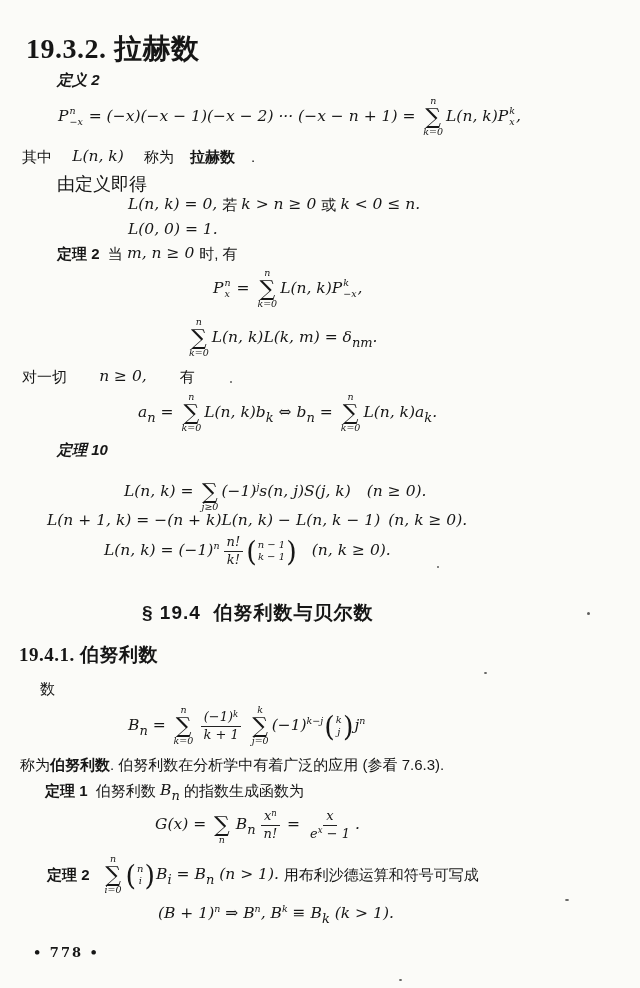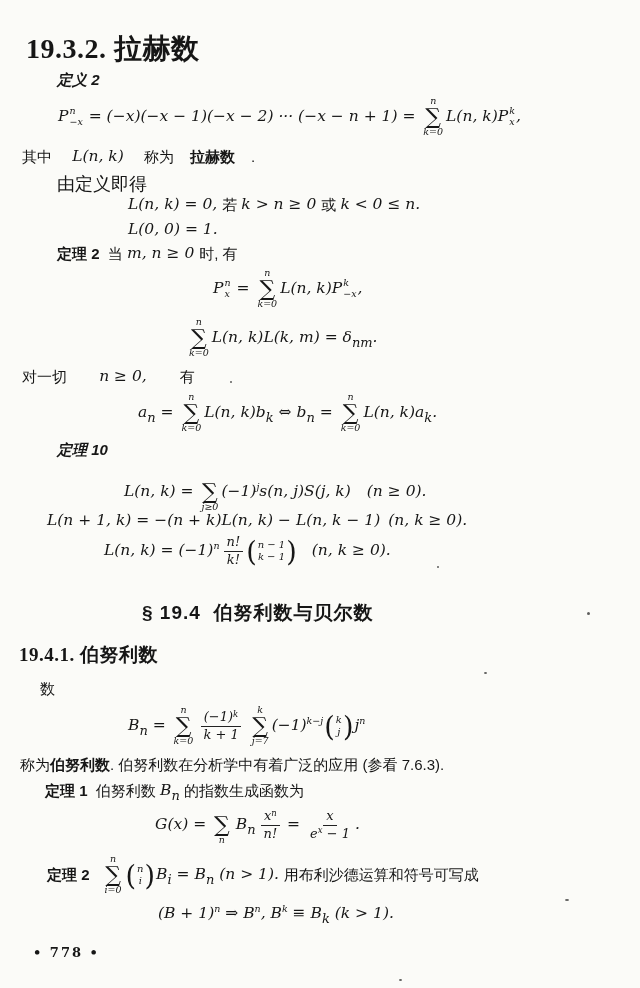--- a/index.html
+++ b/index.html
@@ -172,21 +172,21 @@
   <div class="tline" style="left:40px;top:680px;font-size:15px;" data-bind="document.number_label">数</div>
 
   <div class="line" style="left:128px;top:702px;height:48px;">
       <span class="mt-v">B</span>
       <span class="mt-sub">n</span>
       <span class="mt-v"> = </span>
       <span class="mt-sum"><span class="mt-lim">n</span><span class="mt-sig">∑</span><span class="mt-lim">k=0</span></span>
       <span class="mt-sp" style="width: 2px;"></span>
       <span class="mt-frac"><span class="mt-num"><span class="mt-v">(−1)</span><span class="mt-sup">k</span></span><span class="mt-den"><span class="mt-v">k + 1</span></span></span>
       <span class="mt-sp" style="width: 5px;"></span>
-      <span class="mt-sum"><span class="mt-lim">k</span><span class="mt-sig">∑</span><span class="mt-lim">j=7</span></span>
+      <span class="mt-sum"><span class="mt-lim">k</span><span class="mt-sig">∑</span><span class="mt-lim">j=0</span></span>
       <span class="mt-v">(−1)</span>
       <span class="mt-sup">k−j</span>
       <span class="mt-binom"><span class="mt-paren">(</span><span class="mt-bcol"><span class="mt-bt">k</span><span class="mt-bb">j</span></span><span class="mt-paren">)</span></span>
       <span class="mt-v">j</span>
       <span class="mt-sup">n</span>
     </div>
 
   <div class="line" style="left:20px;top:754px;height:22px;">
       <span class="mt-c">称为</span>
       <span class="mt-cb">伯努利数</span>

